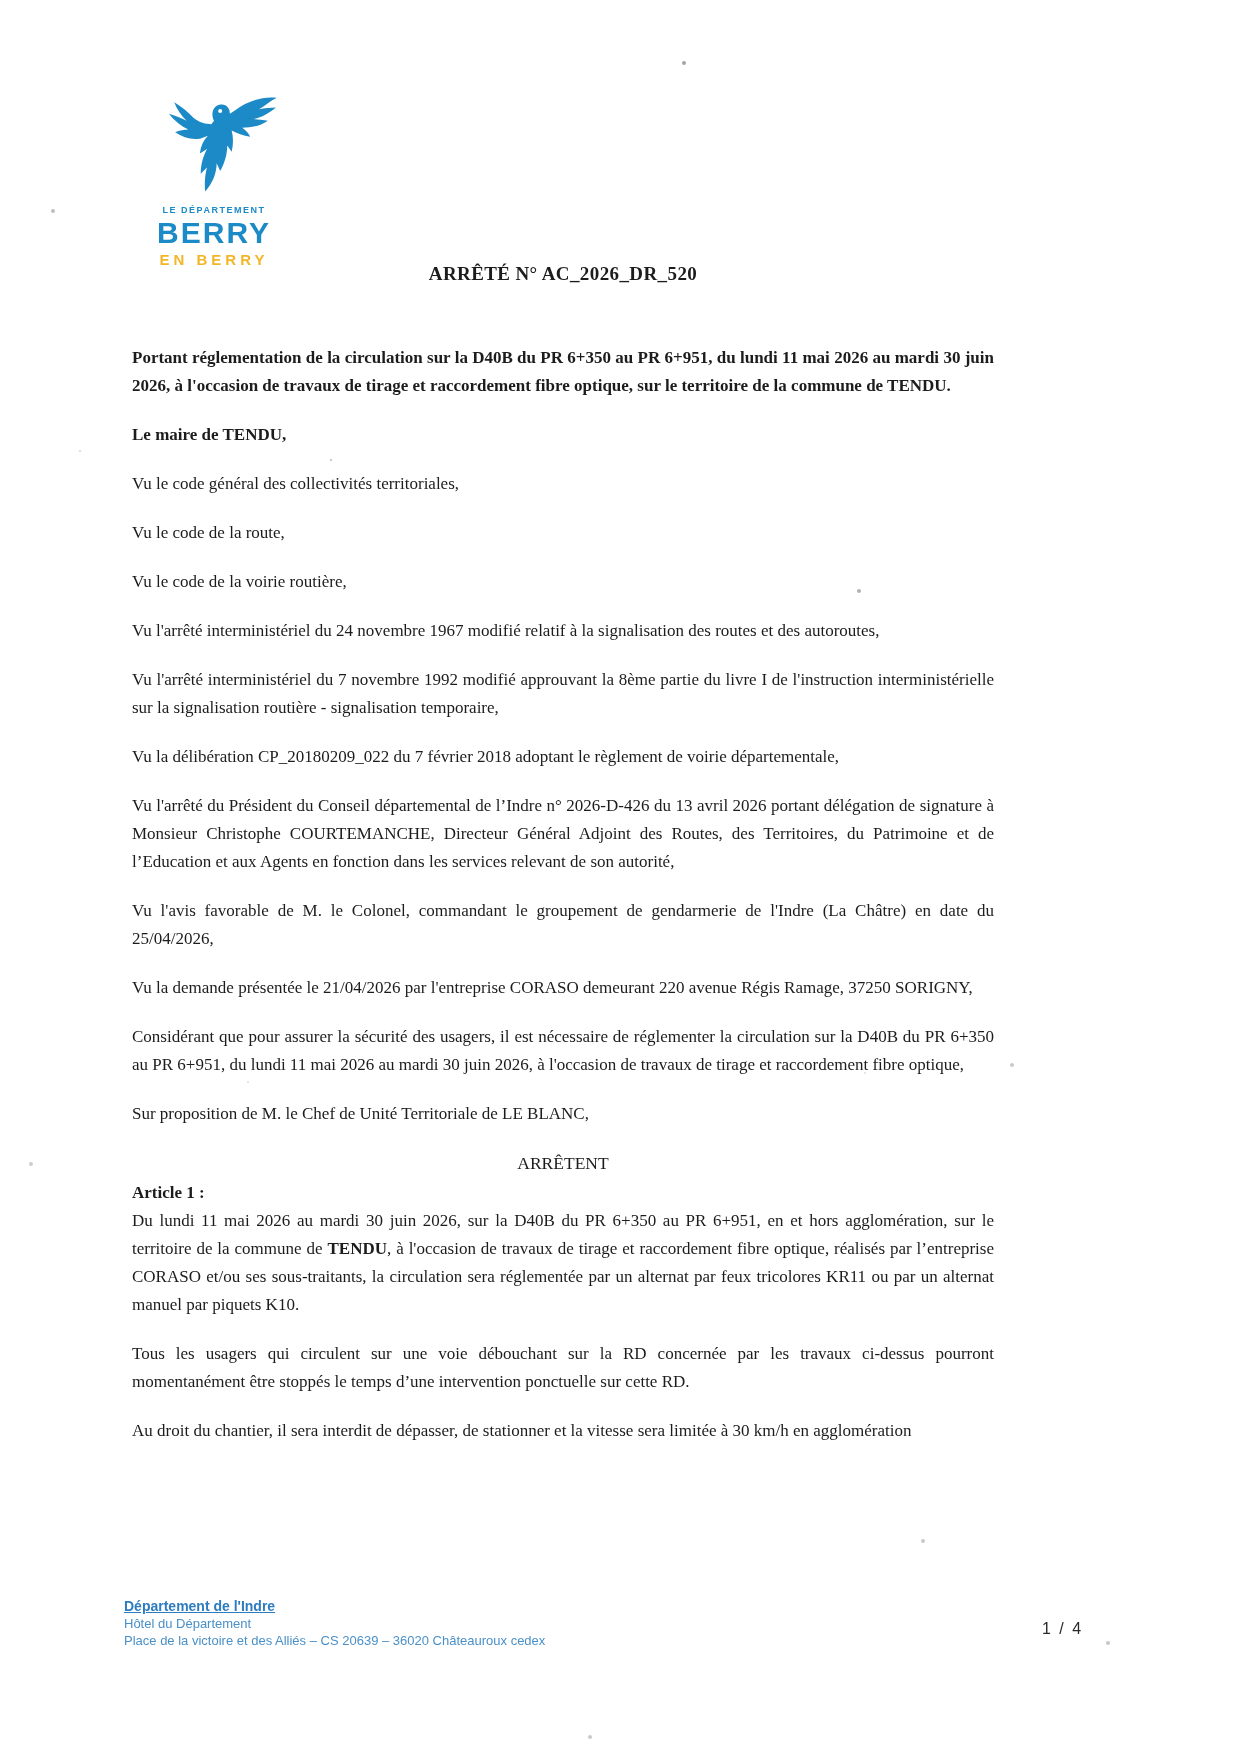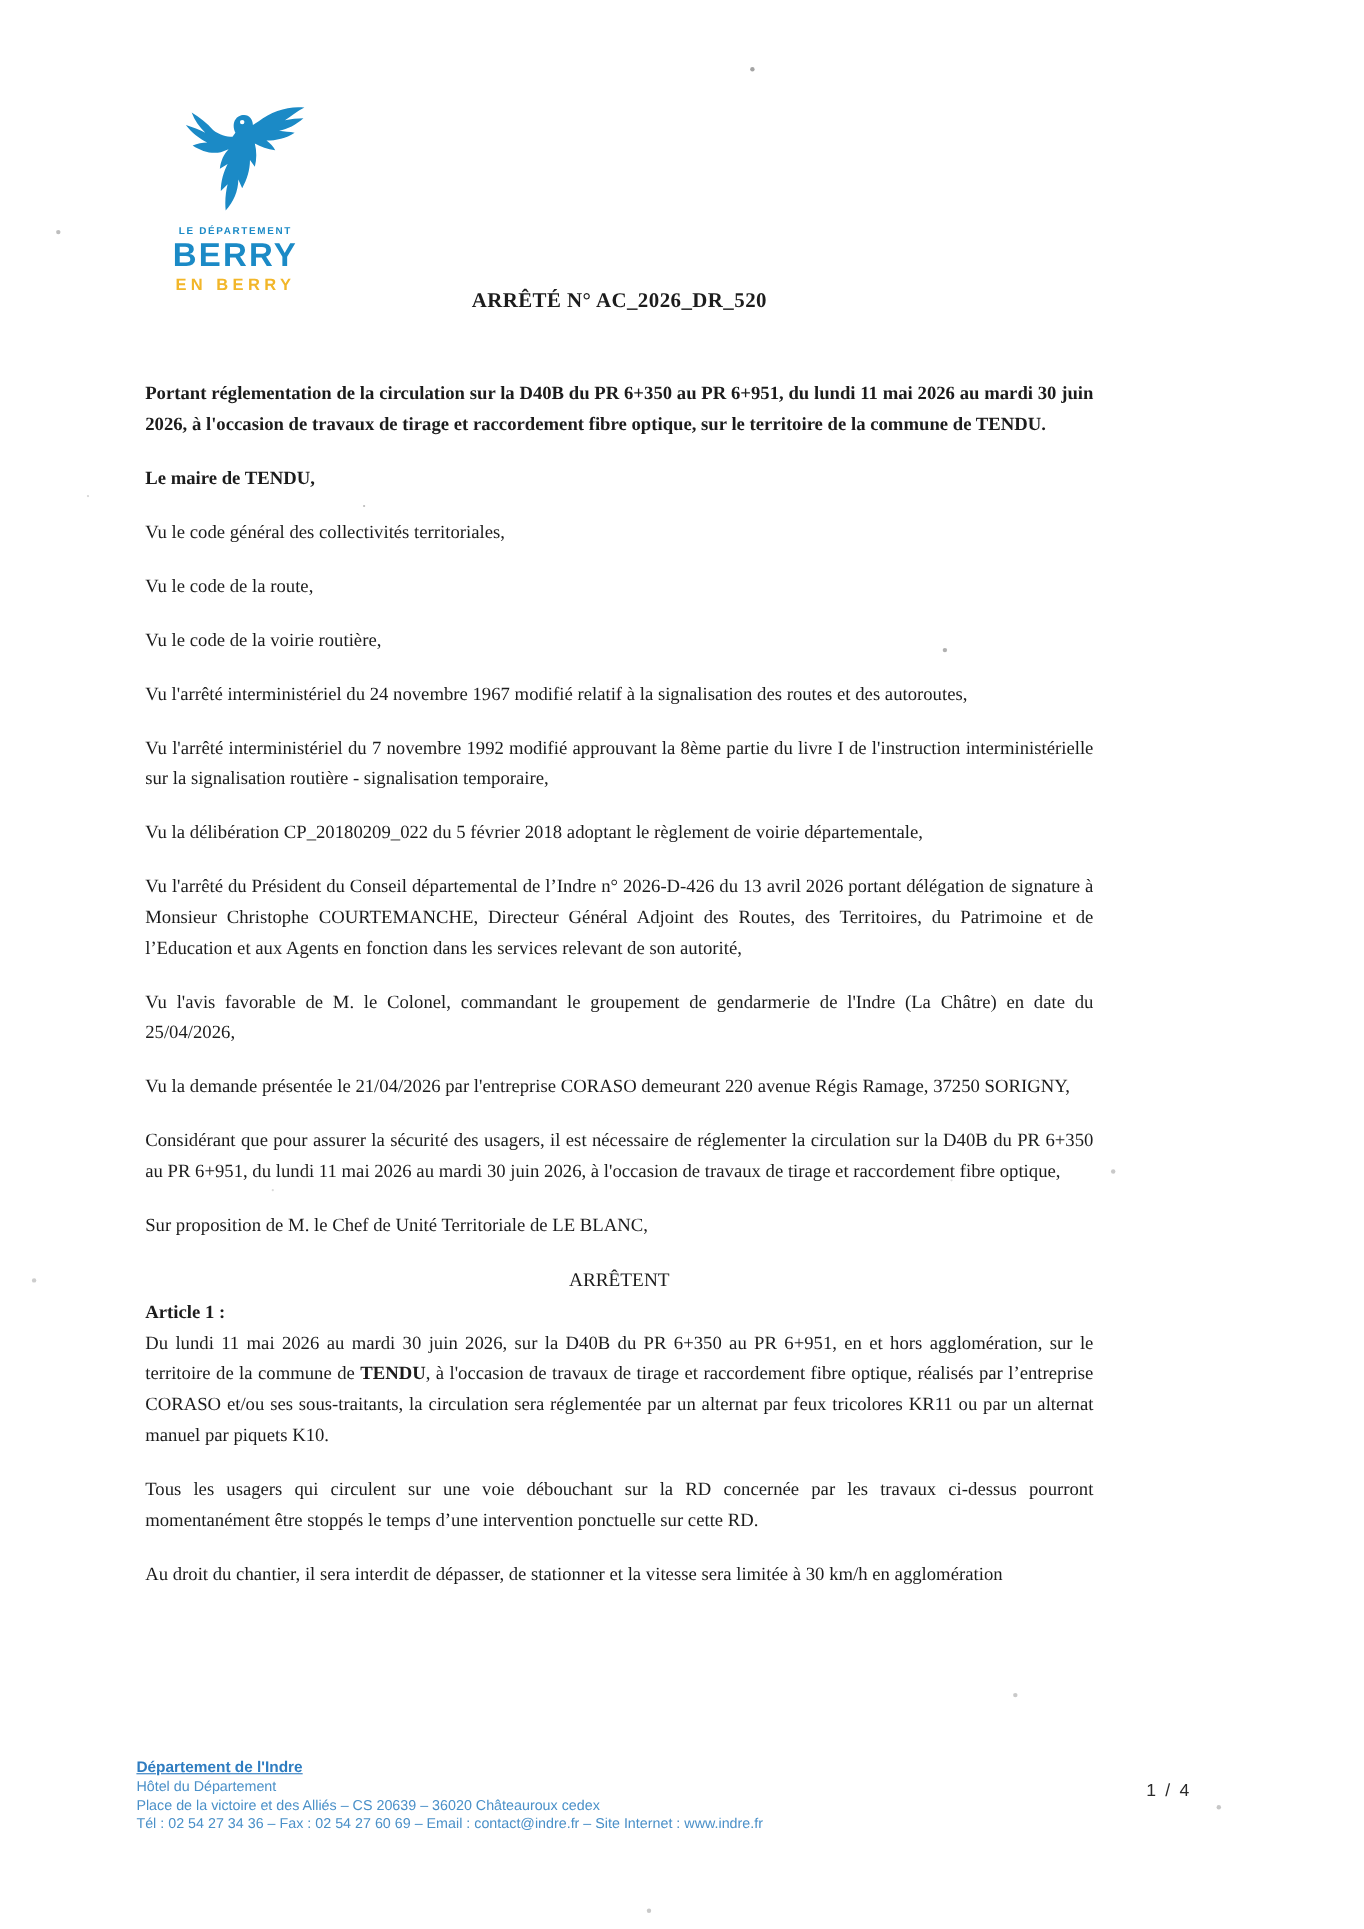--- a/index.html
+++ b/index.html
@@ -149,38 +149,37 @@
     <div class="doc-title">ARRÊTÉ N° AC_2026_DR_520</div>
 
     <p class="bold">Portant réglementation de la circulation sur la D40B du PR 6+350 au PR 6+951, du lundi 11 mai 2026 au mardi 30 juin 2026, à l'occasion de travaux de tirage et raccordement fibre optique, sur le territoire de la commune de TENDU.</p>
     <p class="bold">Le maire de TENDU,</p>
 
     <p>Vu le code général des collectivités territoriales,</p>
     <p>Vu le code de la route,</p>
     <p>Vu le code de la voirie routière,</p>
     <p>Vu l'arrêté interministériel du 24 novembre 1967 modifié relatif à la signalisation des routes et des autoroutes,</p>
     <p>Vu l'arrêté interministériel du 7 novembre 1992 modifié approuvant la 8ème partie du livre I de l'instruction interministérielle sur la signalisation routière - signalisation temporaire,</p>
-    <p>Vu la délibération CP_20180209_022 du 5 février 2018 adoptant le règlement de voirie départementale,</p>
+    <p>Vu la délibération CP_20180209_022 du 7 février 2018 adoptant le règlement de voirie départementale,</p>
     <p>Vu l'arrêté du Président du Conseil départemental de l’Indre n° 2026-D-426 du 13 avril 2026 portant délégation de signature à Monsieur Christophe COURTEMANCHE, Directeur Général Adjoint des Routes, des Territoires, du Patrimoine et de l’Education et aux Agents en fonction dans les services relevant de son autorité,</p>
     <p>Vu l'avis favorable de M. le Colonel, commandant le groupement de gendarmerie de l'Indre (La Châtre) en date du 25/04/2026,</p>
     <p>Vu la demande présentée le 21/04/2026 par l'entreprise CORASO demeurant 220 avenue Régis Ramage, 37250 SORIGNY,</p>
     <p>Considérant que pour assurer la sécurité des usagers, il est nécessaire de réglementer la circulation sur la D40B du PR 6+350 au PR 6+951, du lundi 11 mai 2026 au mardi 30 juin 2026, à l'occasion de travaux de tirage et raccordement fibre optique,</p>
     <p>Sur proposition de M. le Chef de Unité Territoriale de LE BLANC,</p>
 
     <div class="arretent">ARRÊTENT</div>
 
     <p class="bold article-label">Article 1 :</p>
     <p class="article-text"><span>Du lundi 11 mai 2026 au mardi 30 juin 2026, sur la D40B du PR 6+350 au PR 6+951, en et hors agglomération, sur le territoire de la commune de </span><span class="bold">TENDU</span><span>, à l'occasion de travaux de tirage et raccordement fibre optique, réalisés par l’entreprise CORASO et/ou ses sous-traitants, la circulation sera réglementée par un alternat par feux tricolores KR11 ou par un alternat manuel par piquets K10.</span></p>
 
     <p>Tous les usagers qui circulent sur une voie débouchant sur la RD concernée par les travaux ci-dessus pourront momentanément être stoppés le temps d’une intervention ponctuelle sur cette RD.</p>
     <p class="last-para">Au droit du chantier, il sera interdit de dépasser, de stationner et la vitesse sera limitée à 30 km/h en agglomération</p>
   </div>
 
   <div class="footer">
     <div class="f1">Département de l'Indre</div>
     <div>Hôtel du Département</div>
     <div>Place de la victoire et des Alliés – CS 20639 – 36020 Châteauroux cedex</div>
-    <div>Tél : 02 54 27 34 36 – Fax : 02 54 27 60 69 – Email : contact@indre.fr – Site Internet : www.indre.fr</div>
   </div>
 
   <div class="page-number">1 / 4</div>
 
 </div>
 
 </body></html>

